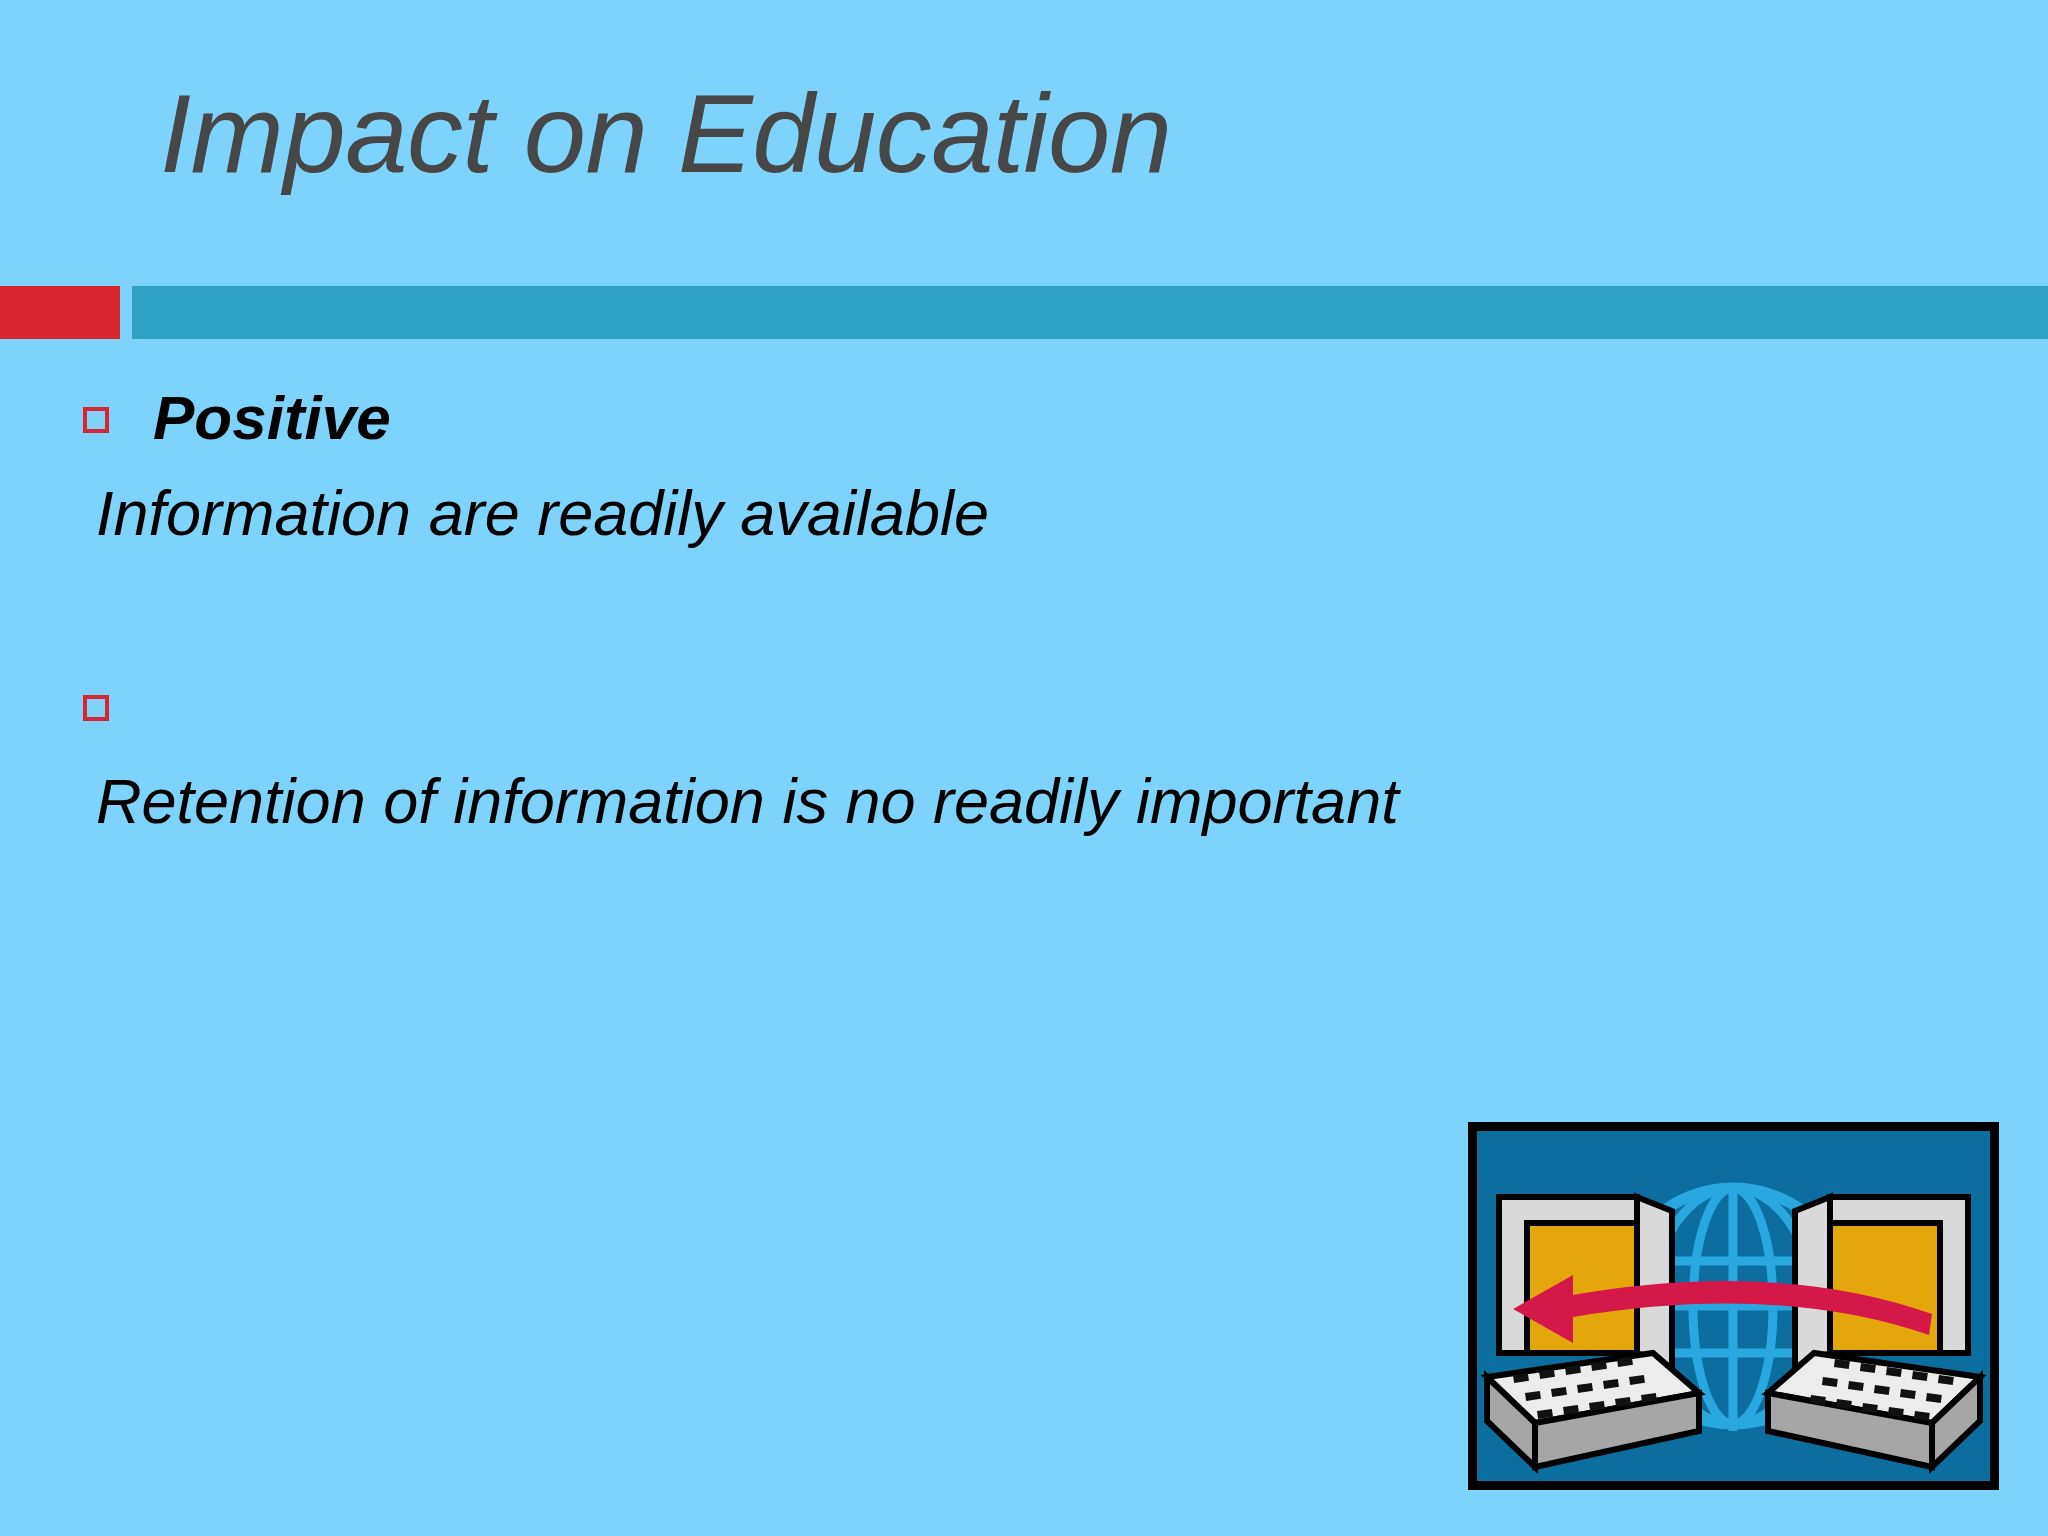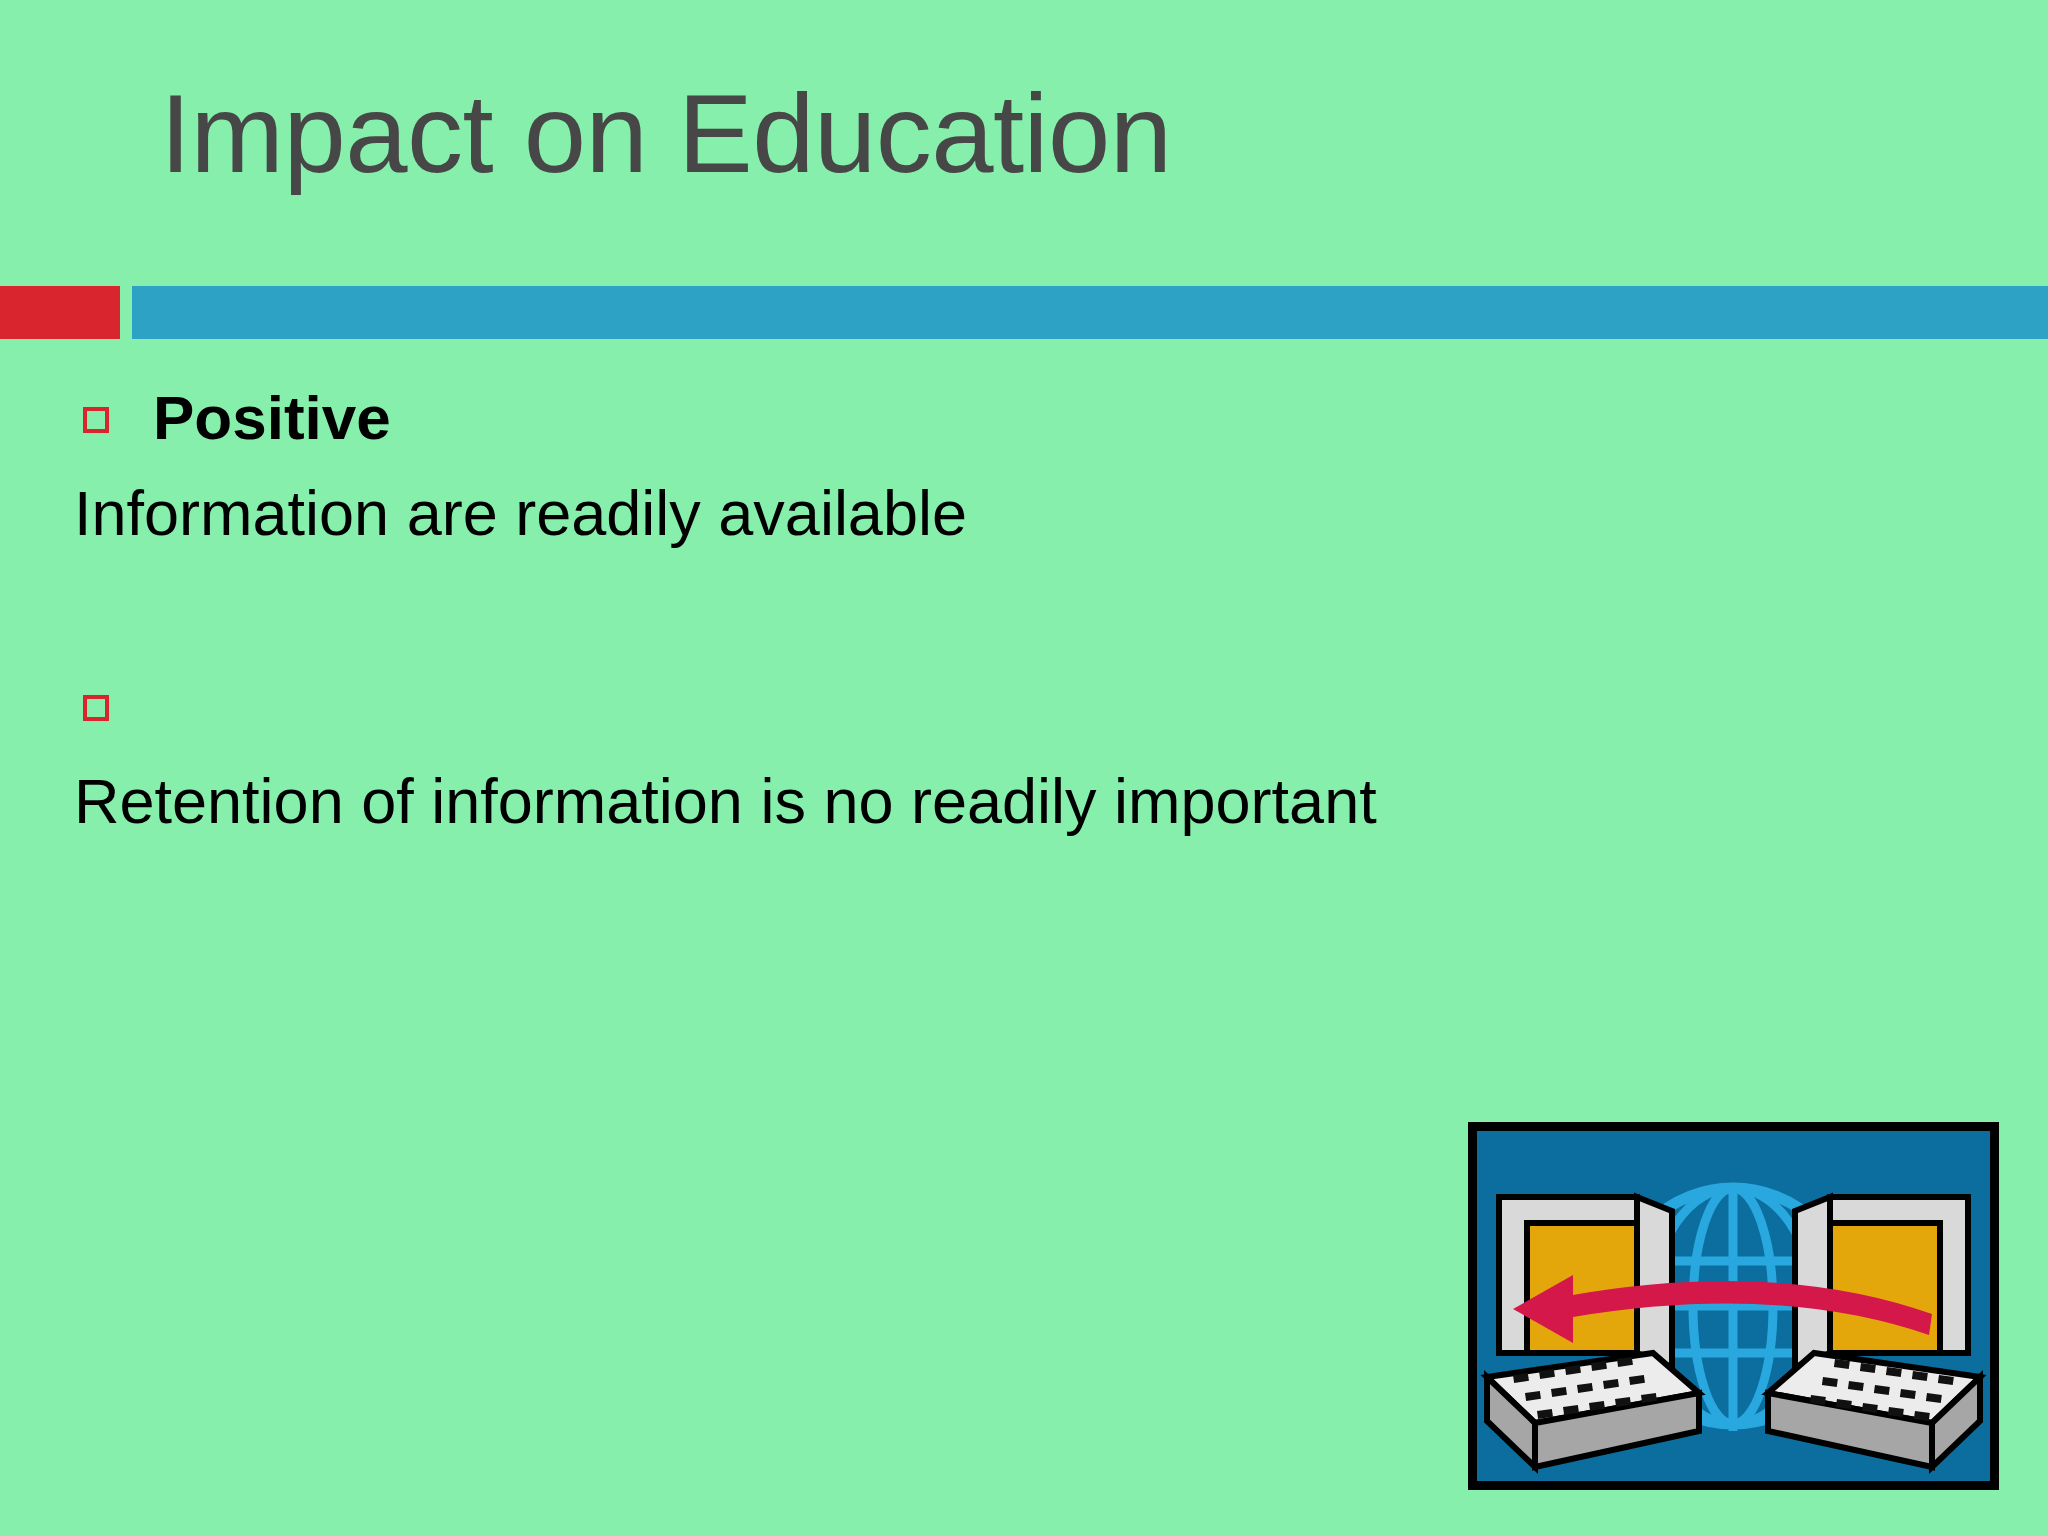--- a/index.html
+++ b/index.html
@@ -12,21 +12,22 @@
     height: 1536px;
     overflow: hidden;
     font-family: "Liberation Sans", sans-serif;
     -webkit-font-smoothing: antialiased;
   }
 
   .slide {
     position: relative;
     width: 2048px;
     height: 1536px;
-    background: #86efac;
+    background: #7dd3fc;
+    font-style: italic;
   }
 
   
   .slide-title {
     position: absolute;
     left: 160px;
     top: 78px;
     width: 1760px;
     font-size: 112px;
     line-height: 1.0;
@@ -89,21 +90,21 @@
   }
   .bullet-label {
     font-size: 62px;
     font-weight: 700;
     color: #000000;
     line-height: 1;
     white-space: nowrap;
   }
 
   .detail-row {
-    padding-left: 74px;
+    padding-left: 96px;
     height: 104px;
     display: flex;
     align-items: center;
   }
   .detail-text {
     font-size: 63px;
     font-weight: 400;
     color: #000000;
     line-height: 1;
     white-space: nowrap;

